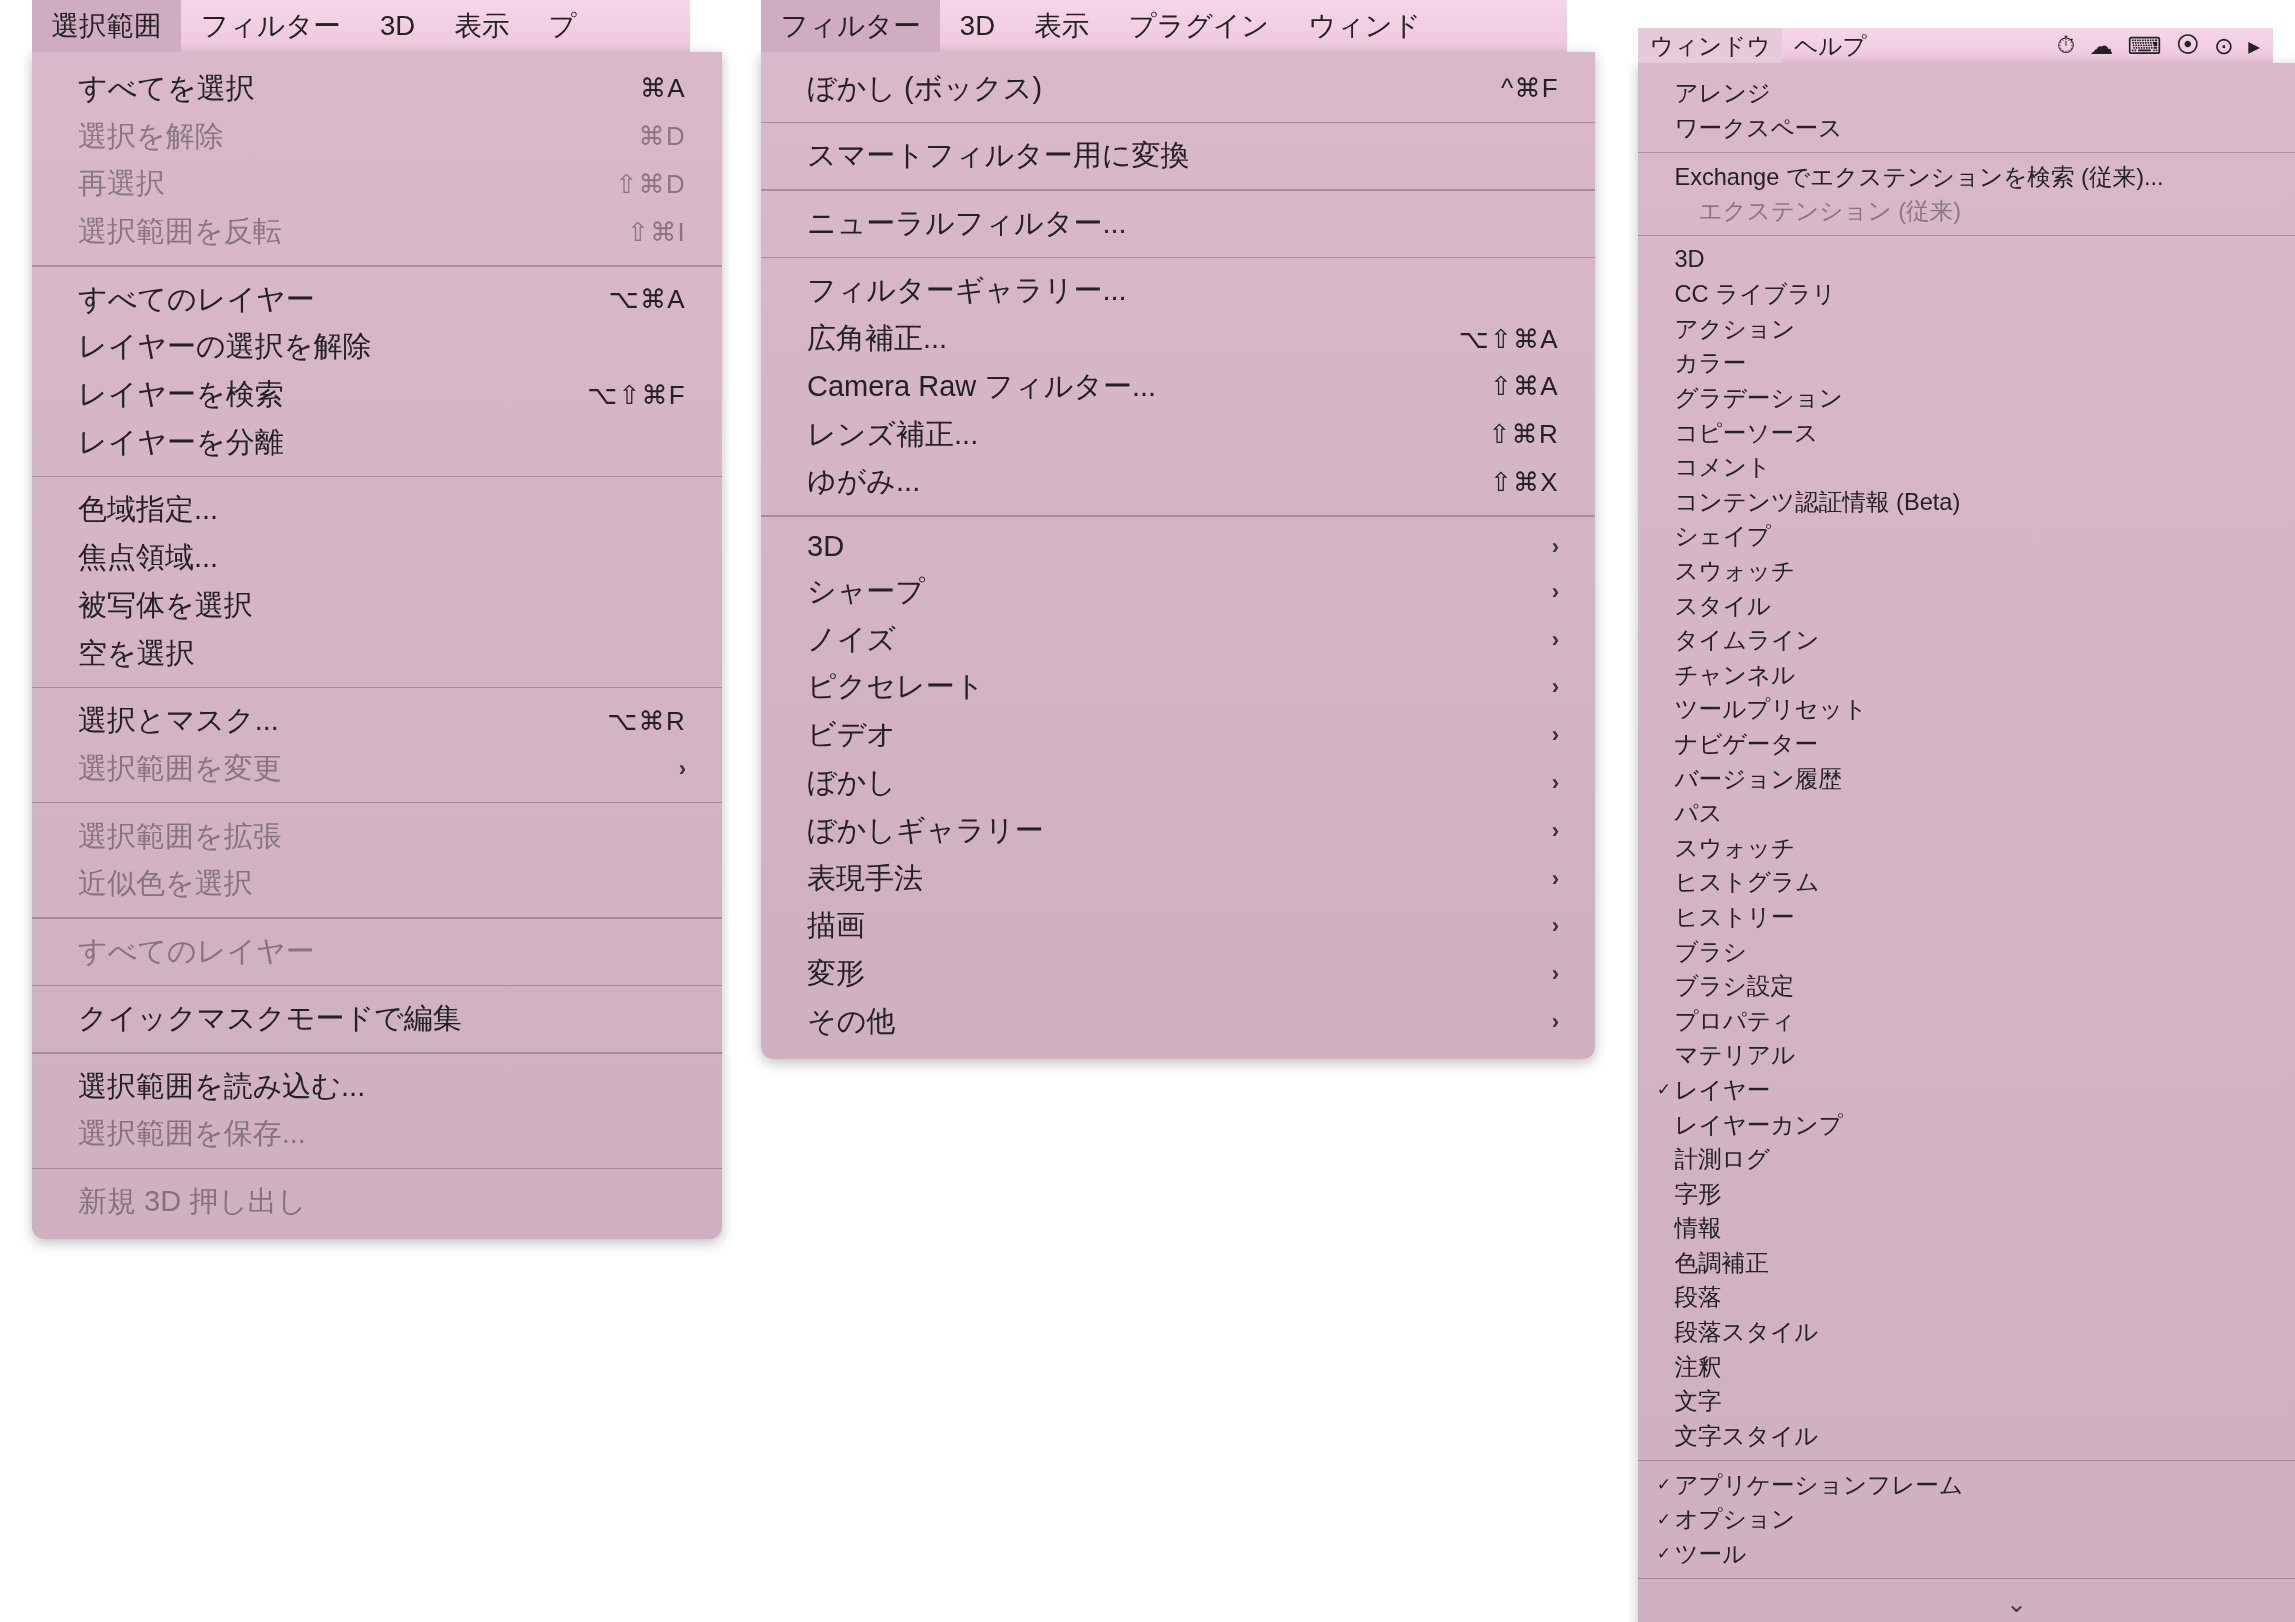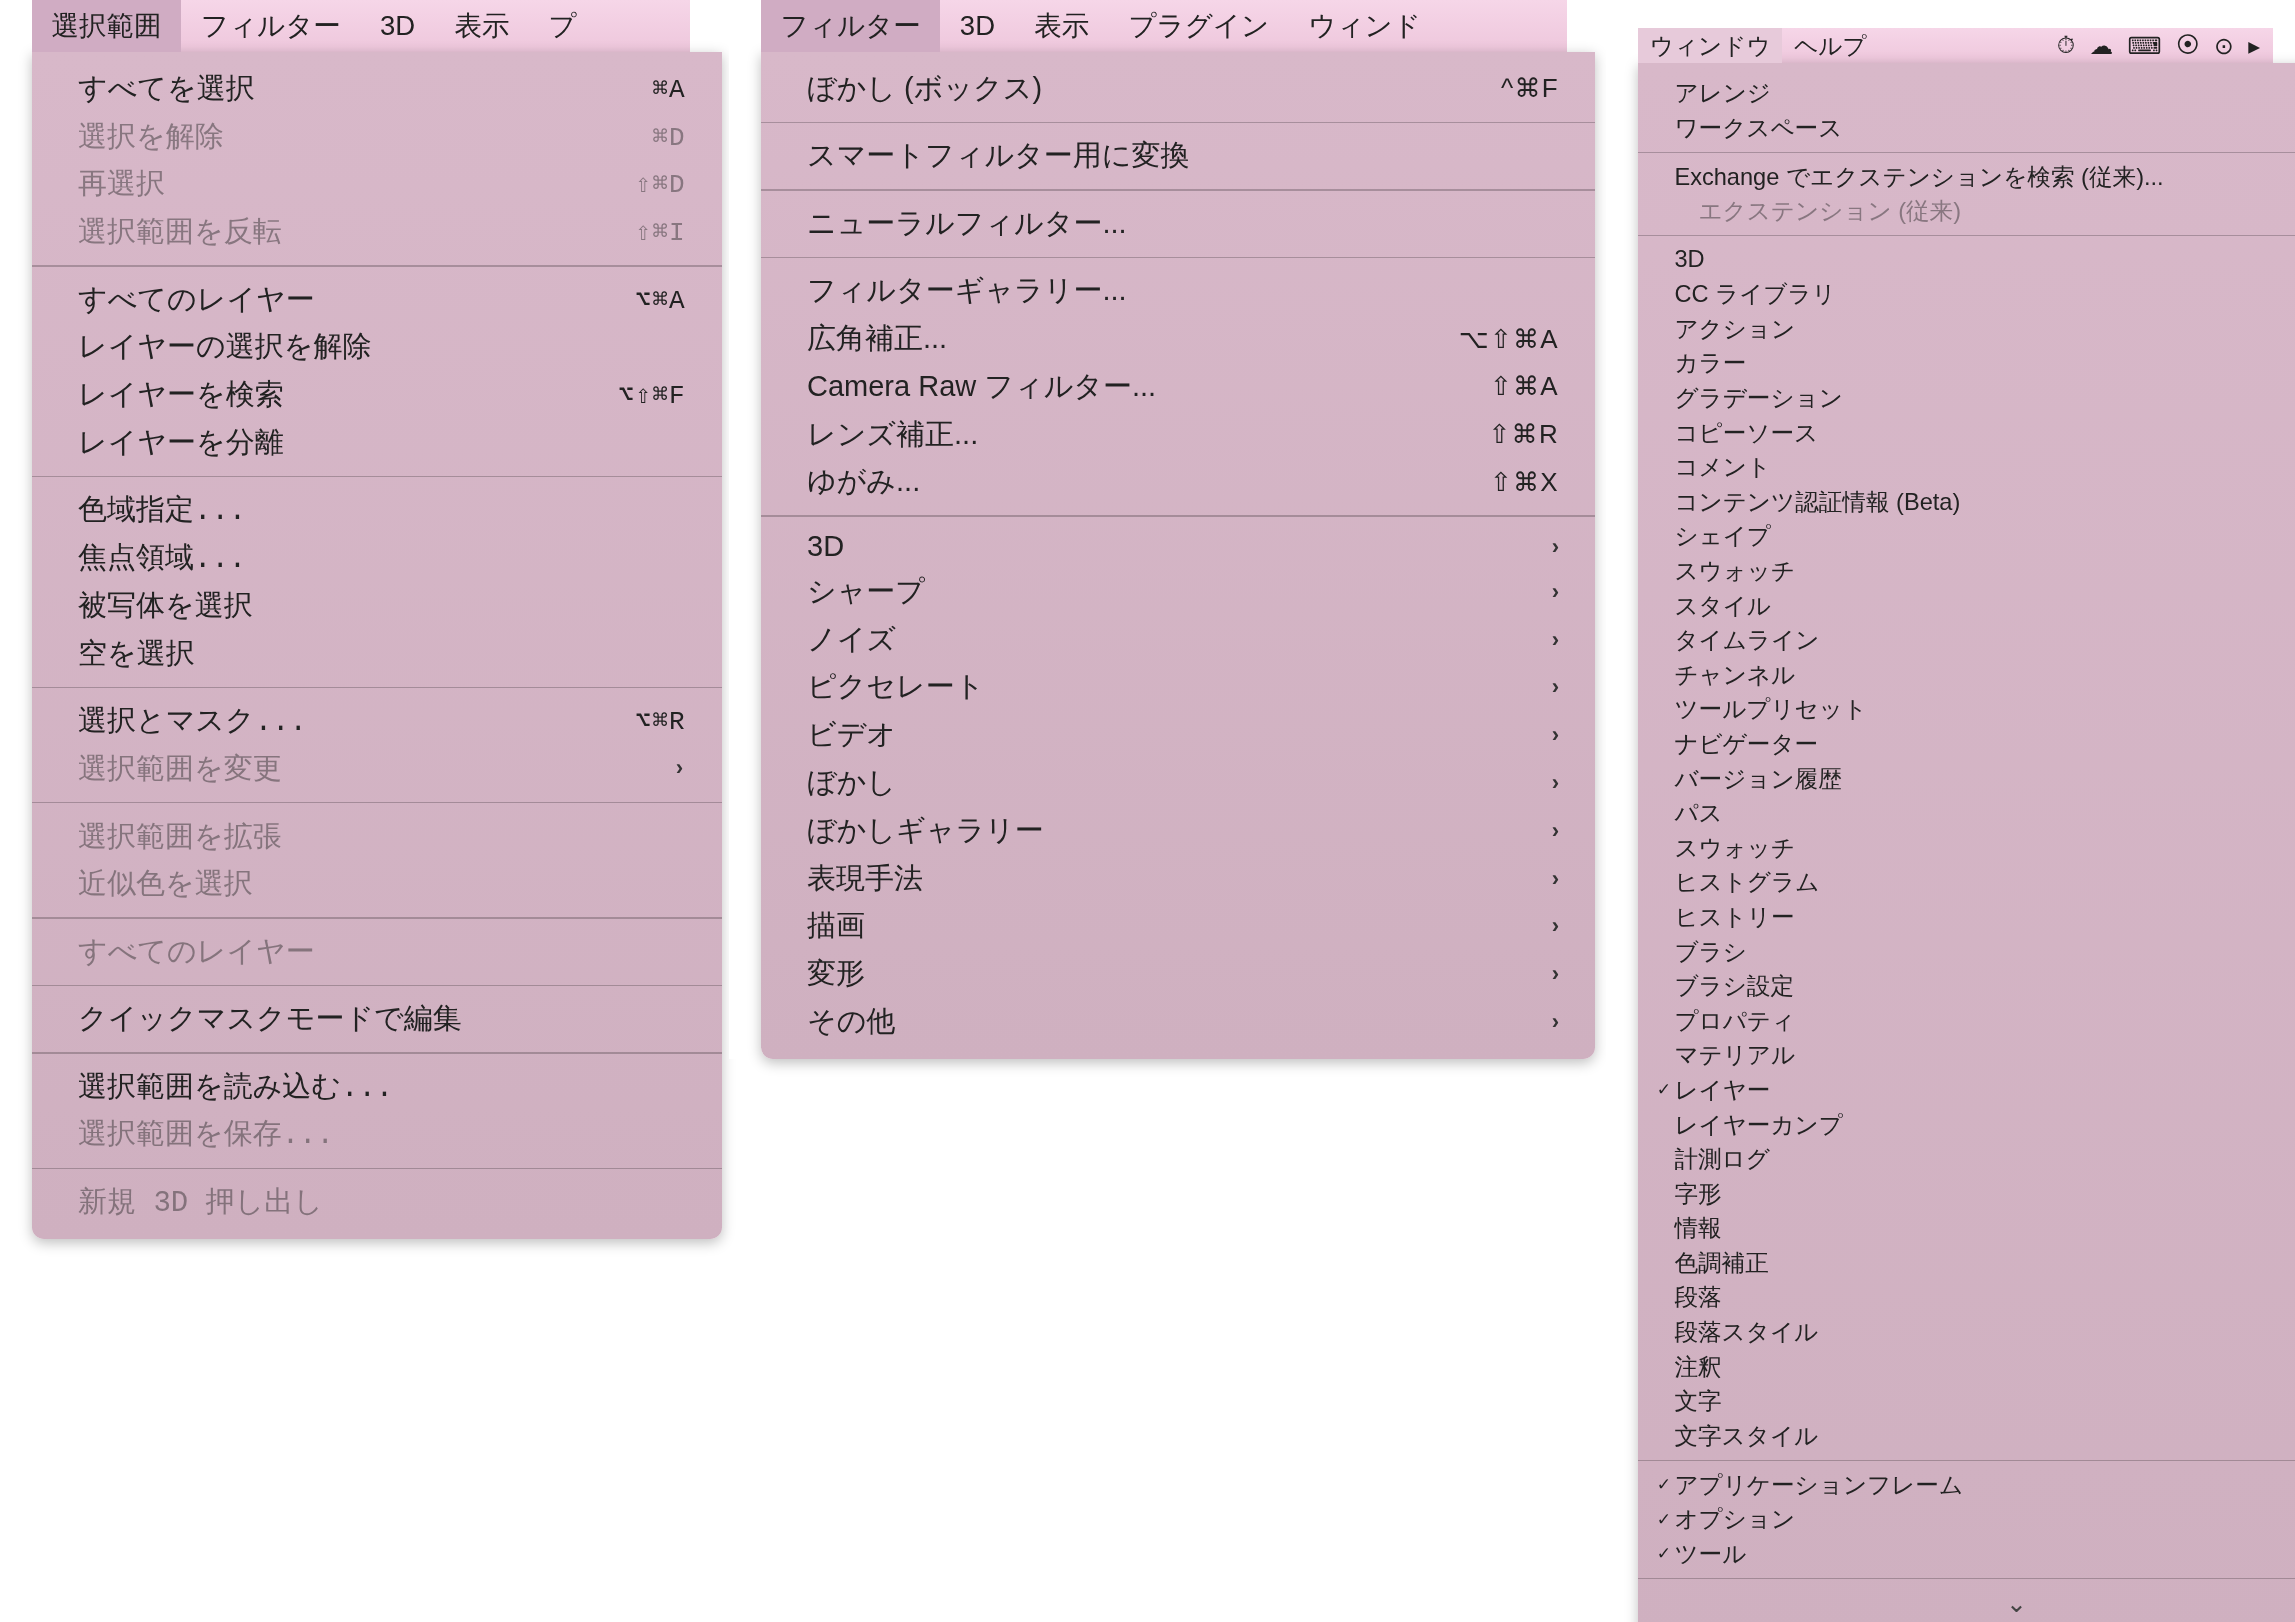--- a/index.html
+++ b/index.html
@@ -102,21 +102,21 @@
   }
   .scroll-arrow {
     text-align: center;
     padding: 3.9px 0 9.2px 0;
     font-size: 25px;
     color: #444;
   }
 
   
   .panel1 { width: 690px; }
-  .panel1 .dropdown { width: 690px; font-family: Liberation Mono, monospace; }
+  .panel1 .dropdown { width: 690px; }
   .panel2 { width: 838px; }
   .panel2 .dropdown { width: 834px; }
   .panel3 { width: 667px; margin-top: 28px; }
   .panel3 .dropdown { width: 757px; border-radius: 0 0 6.5px 6.5px; }
 
   .panel3 .menubar { font-size: 23.6px; height: 35px; }
   .panel3 .menubar-item { padding: 0 11.8px; }
 </style>
 </head>
 <body>

